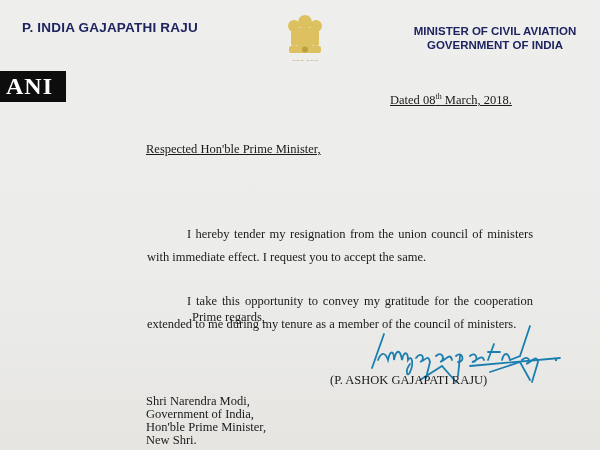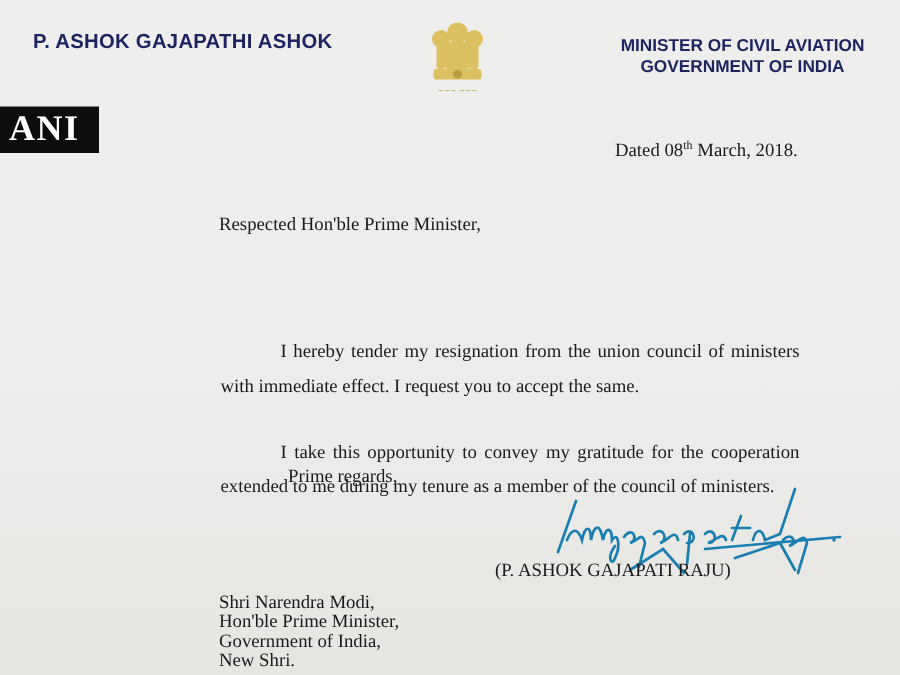--- a/index.html
+++ b/index.html
@@ -2,37 +2,37 @@
 <html><head>
 <meta charset="utf-8">
 <style>
   html, body { margin:0; padding:0; }
   body { width:600px; height:450px; overflow:hidden; background:#e9e8e5; position:relative; font-family:"Liberation Serif", serif; color:#1a1a1a; }
   .paper { position:absolute; left:0; top:0; width:600px; height:450px; background:linear-gradient(180deg,#eeeeec 0%,#ececea 60%,#e6e5e2 100%); }
   .hdr-name { position:absolute; left:22px; top:20px; font-family:"Liberation Sans", sans-serif; font-weight:bold; font-size:13.5px; color:#1e2460; letter-spacing:0.2px; }
   .hdr-right { position:absolute; left:400px; top:24px; width:190px; text-align:center; font-family:"Liberation Sans", sans-serif; font-weight:bold; font-size:11.5px; color:#1e2460; line-height:14px; }
   .emblem { position:absolute; left:282px; top:10px; width:46px; height:58px; }
   .ani { position:absolute; left:0; top:71px; width:66px; height:31px; background:#0d0d0d; color:#fff; font-family:Liberation Serif, serif; font-weight:bold; font-size:24px; line-height:31px; padding-left:6px; box-sizing:border-box; letter-spacing:1px; }
-  .date { position:absolute; left:410px; top:92px; font-size:12.5px; }
+  .date { position:absolute; left:390px; top:92px; font-size:12.5px;text-decoration:underline; }
   .date sup { font-size:8px; }
-  .salute { position:absolute; left:146px; top:142px; font-size:12.5px; }
+  .salute { position:absolute; left:146px; top:142px; font-size:12.5px;text-decoration:underline; }
   .para { position:absolute; left:147px; width:386px; font-size:12.5px; line-height:23px; text-align:justify; }
   .p1 { top:175px; text-indent:40px;margin-top:48px; }
   .p2 { top:253px; text-indent:40px;margin-top:37px; }
   .regards { position:absolute; left:192px; top:310px; font-size:12.5px; }
   .faith { position:absolute; left:422px; top:332px; font-size:12.5px; }
   .sig { position:absolute; left:360px; top:320px; width:230px; height:70px; }
   .signame { position:absolute; left:330px; top:373px; font-size:12.5px; }
   .addr { position:absolute; left:146px; top:395px; font-size:12.5px; line-height:13px; }
 </style>
 </head>
 <body>
 
 <div class="paper">
-  <div class="hdr-name">P. ASHOK GAJAPATHI ASHOK</div>
+  <div class="hdr-name">P. INDIA GAJAPATHI RAJU</div>
 
   <svg class="emblem" viewBox="0 0 46 58">
     <g fill="#dcbd52" opacity="0.9">
       <ellipse cx="23" cy="12" rx="7" ry="7"></ellipse>
       <ellipse cx="12" cy="16" rx="6" ry="6"></ellipse>
       <ellipse cx="34" cy="16" rx="6" ry="6"></ellipse>
       <rect x="14" y="18" width="18" height="18" rx="3"></rect>
       <rect x="9" y="20" width="6" height="16" rx="2"></rect>
       <rect x="31" y="20" width="6" height="16" rx="2"></rect>
       <rect x="7" y="36" width="32" height="7" rx="2"></rect>
@@ -72,17 +72,17 @@
       <path d="M60 60 L82 46 L96 62 M130 52 L160 42 L170 60"></path>
       <path d="M110 46 L200 38"></path>
     </g>
     <circle cx="196" cy="40" r="1.2" fill="#1a7fb0"></circle>
   </svg>
 
   <div class="signame">(P. ASHOK GAJAPATI RAJU)</div>
 
   <div class="addr">
     <div>Shri Narendra Modi,</div>
+    <div>Government of India,</div>
     <div>Hon'ble Prime Minister,</div>
-    <div>Government of India,</div>
     <div>New Shri.</div>
   </div>
 </div>
 
 </body></html>

